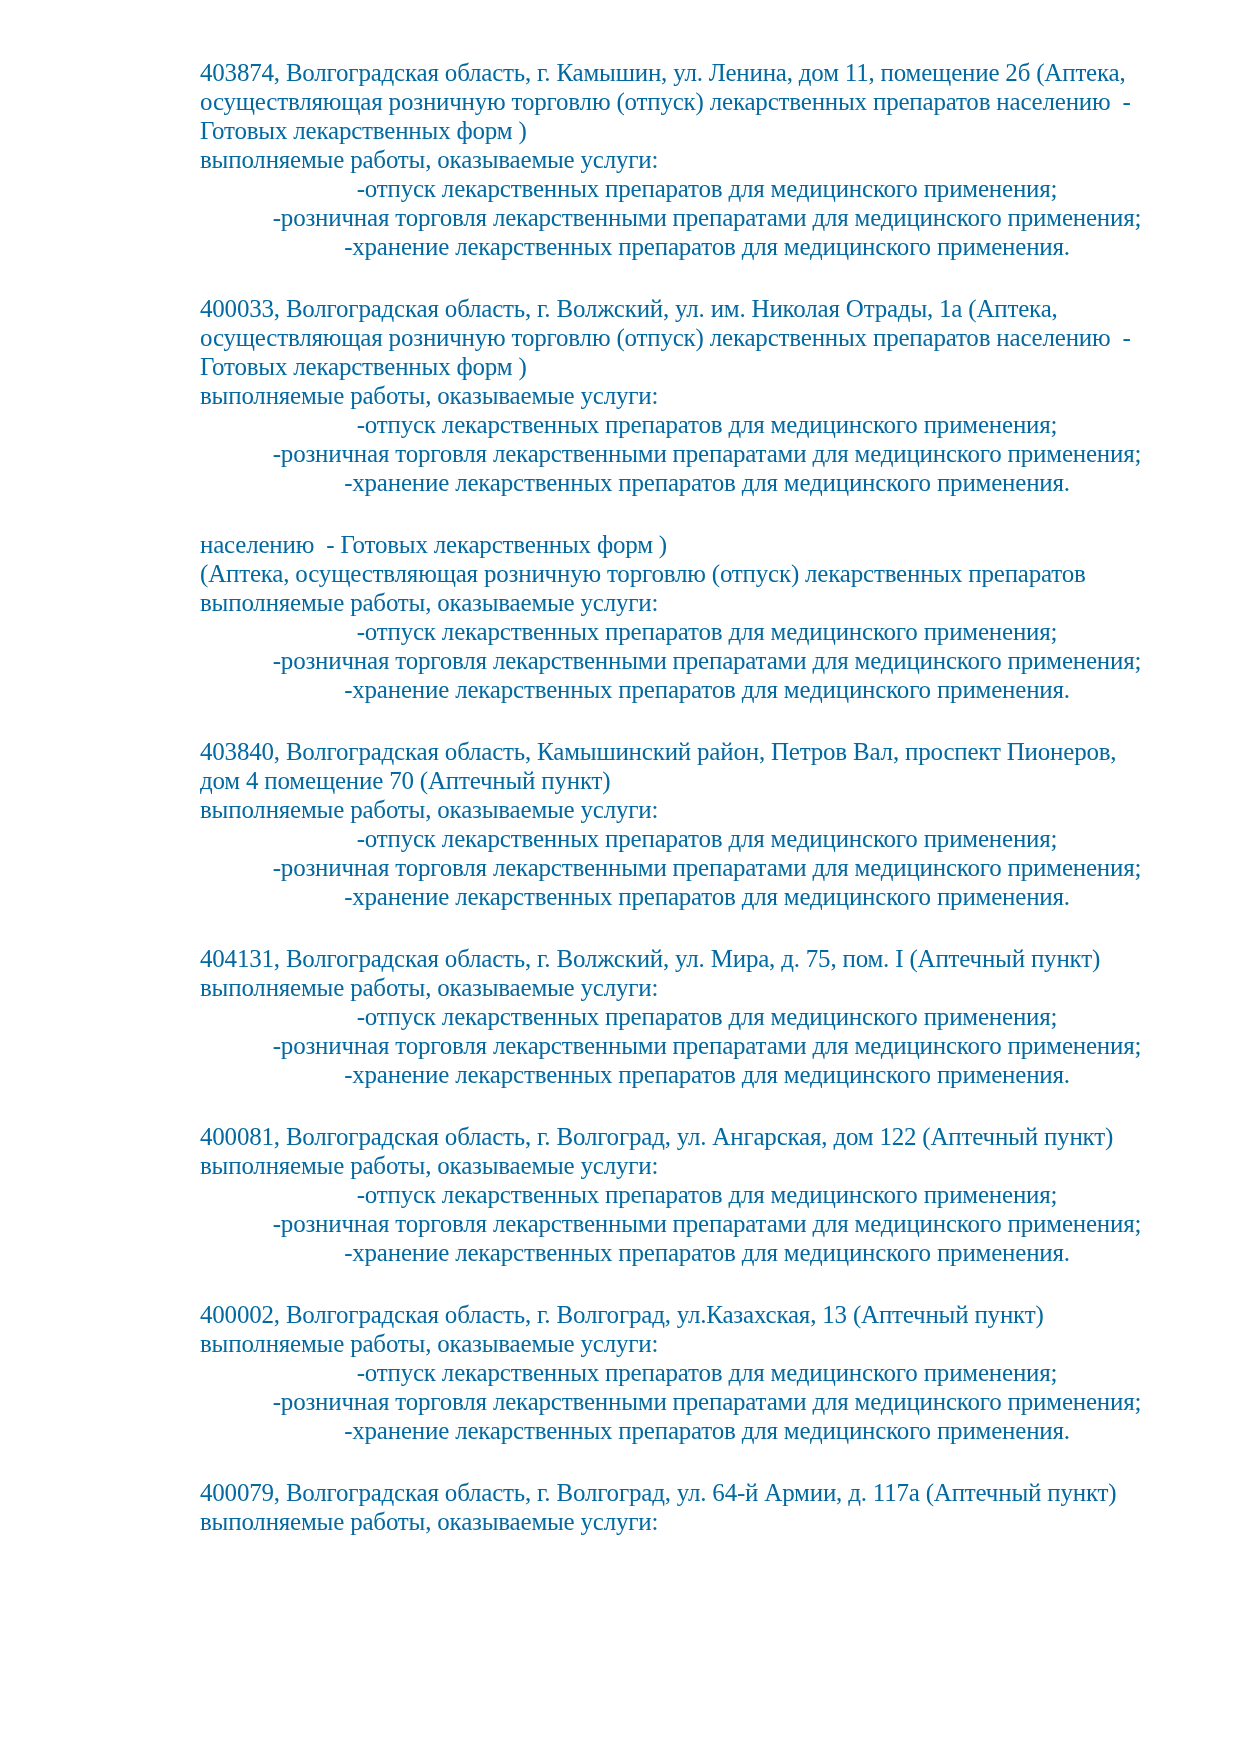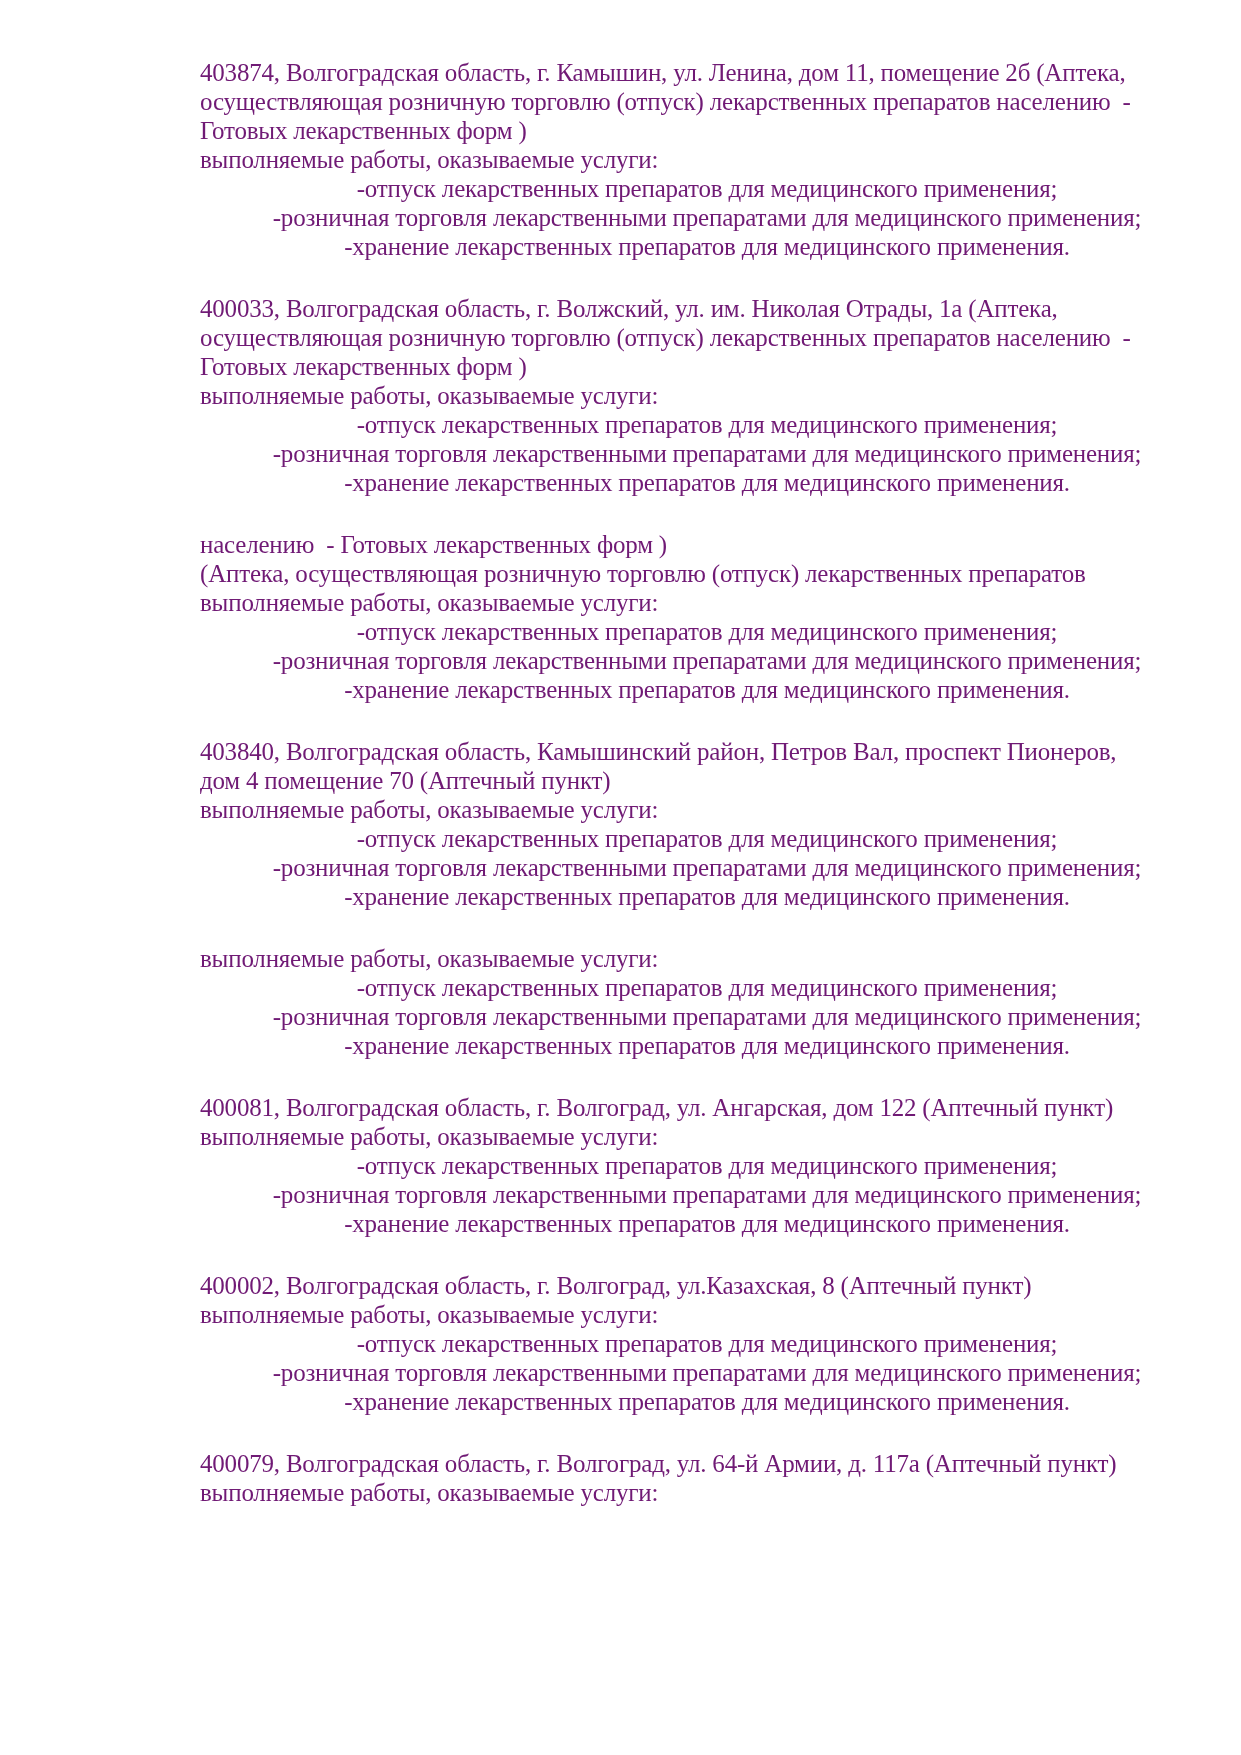--- a/index.html
+++ b/index.html
@@ -12,21 +12,21 @@
     height: 1755px;
     overflow: hidden;
   }
   .page {
     box-sizing: border-box;
     width: 1241px;
     height: 1755px;
     padding: 58px 40px 0 200px;
     font-family: "Liberation Serif", "DejaVu Serif", serif;
     font-size: 25px;
-    color: #701a75;
+    color: #0369a1;
     overflow: hidden;
   }
   .entry {
     margin: 0 0 33px 0;
   }
   .line {
     line-height: 29px;
     white-space: pre;
     letter-spacing: -0.2px;
   }
@@ -67,34 +67,35 @@
     </div>
     <div class="entry">
       <div class="line">403840, Волгоградская область, Камышинский район, Петров Вал, проспект Пионеров,</div>
       <div class="line">дом 4 помещение 70 (Аптечный пункт)</div>
       <div class="line">выполняемые работы, оказываемые услуги:</div>
       <div class="line service">-отпуск лекарственных препаратов для медицинского применения;</div>
       <div class="line service">-розничная торговля лекарственными препаратами для медицинского применения;</div>
       <div class="line service">-хранение лекарственных препаратов для медицинского применения.</div>
     </div>
     <div class="entry">
+      <div class="line">404131, Волгоградская область, г. Волжский, ул. Мира, д. 75, пом. I (Аптечный пункт)</div>
       <div class="line">выполняемые работы, оказываемые услуги:</div>
       <div class="line service">-отпуск лекарственных препаратов для медицинского применения;</div>
       <div class="line service">-розничная торговля лекарственными препаратами для медицинского применения;</div>
       <div class="line service">-хранение лекарственных препаратов для медицинского применения.</div>
     </div>
     <div class="entry">
       <div class="line">400081, Волгоградская область, г. Волгоград, ул. Ангарская, дом 122 (Аптечный пункт)</div>
       <div class="line">выполняемые работы, оказываемые услуги:</div>
       <div class="line service">-отпуск лекарственных препаратов для медицинского применения;</div>
       <div class="line service">-розничная торговля лекарственными препаратами для медицинского применения;</div>
       <div class="line service">-хранение лекарственных препаратов для медицинского применения.</div>
     </div>
     <div class="entry">
-      <div class="line">400002, Волгоградская область, г. Волгоград, ул.Казахская, 8 (Аптечный пункт)</div>
+      <div class="line">400002, Волгоградская область, г. Волгоград, ул.Казахская, 13 (Аптечный пункт)</div>
       <div class="line">выполняемые работы, оказываемые услуги:</div>
       <div class="line service">-отпуск лекарственных препаратов для медицинского применения;</div>
       <div class="line service">-розничная торговля лекарственными препаратами для медицинского применения;</div>
       <div class="line service">-хранение лекарственных препаратов для медицинского применения.</div>
     </div>
     <div class="entry">
       <div class="line">400079, Волгоградская область, г. Волгоград, ул. 64-й Армии, д. 117а (Аптечный пункт)</div>
       <div class="line">выполняемые работы, оказываемые услуги:</div>
     </div>
   </main>

